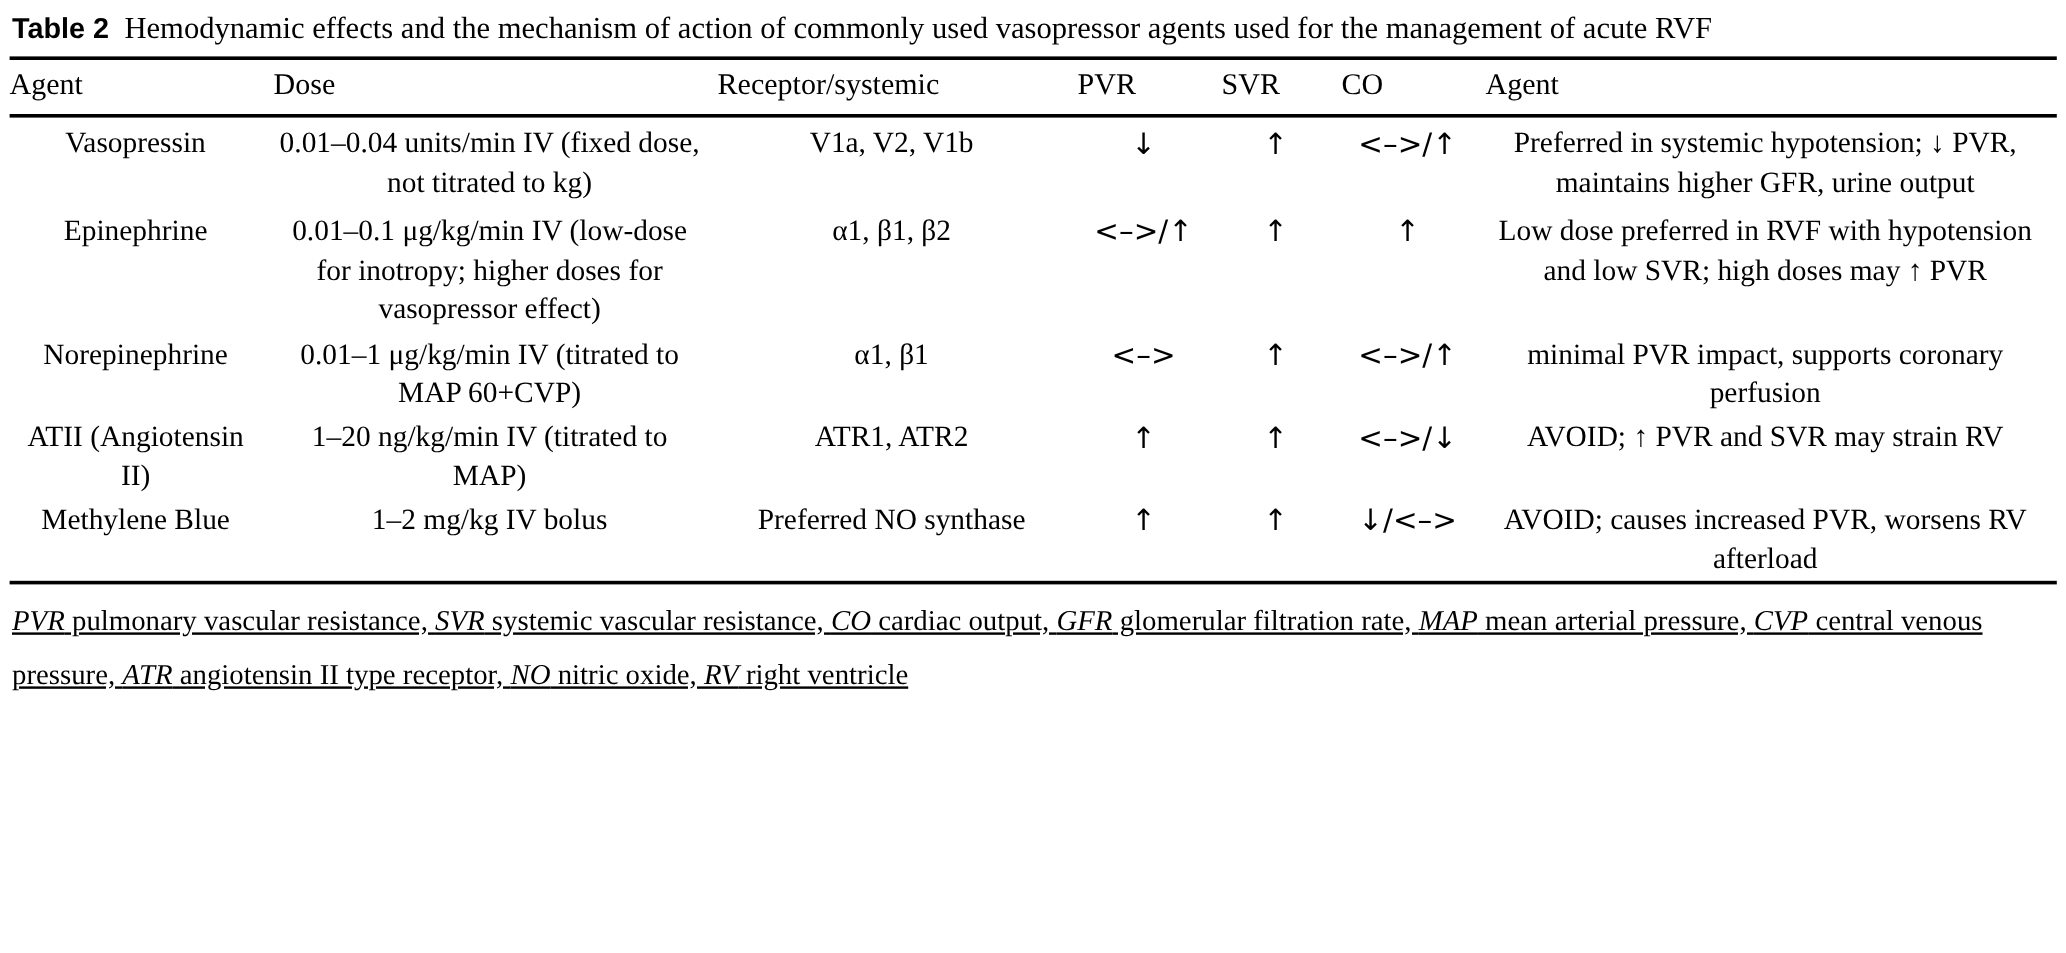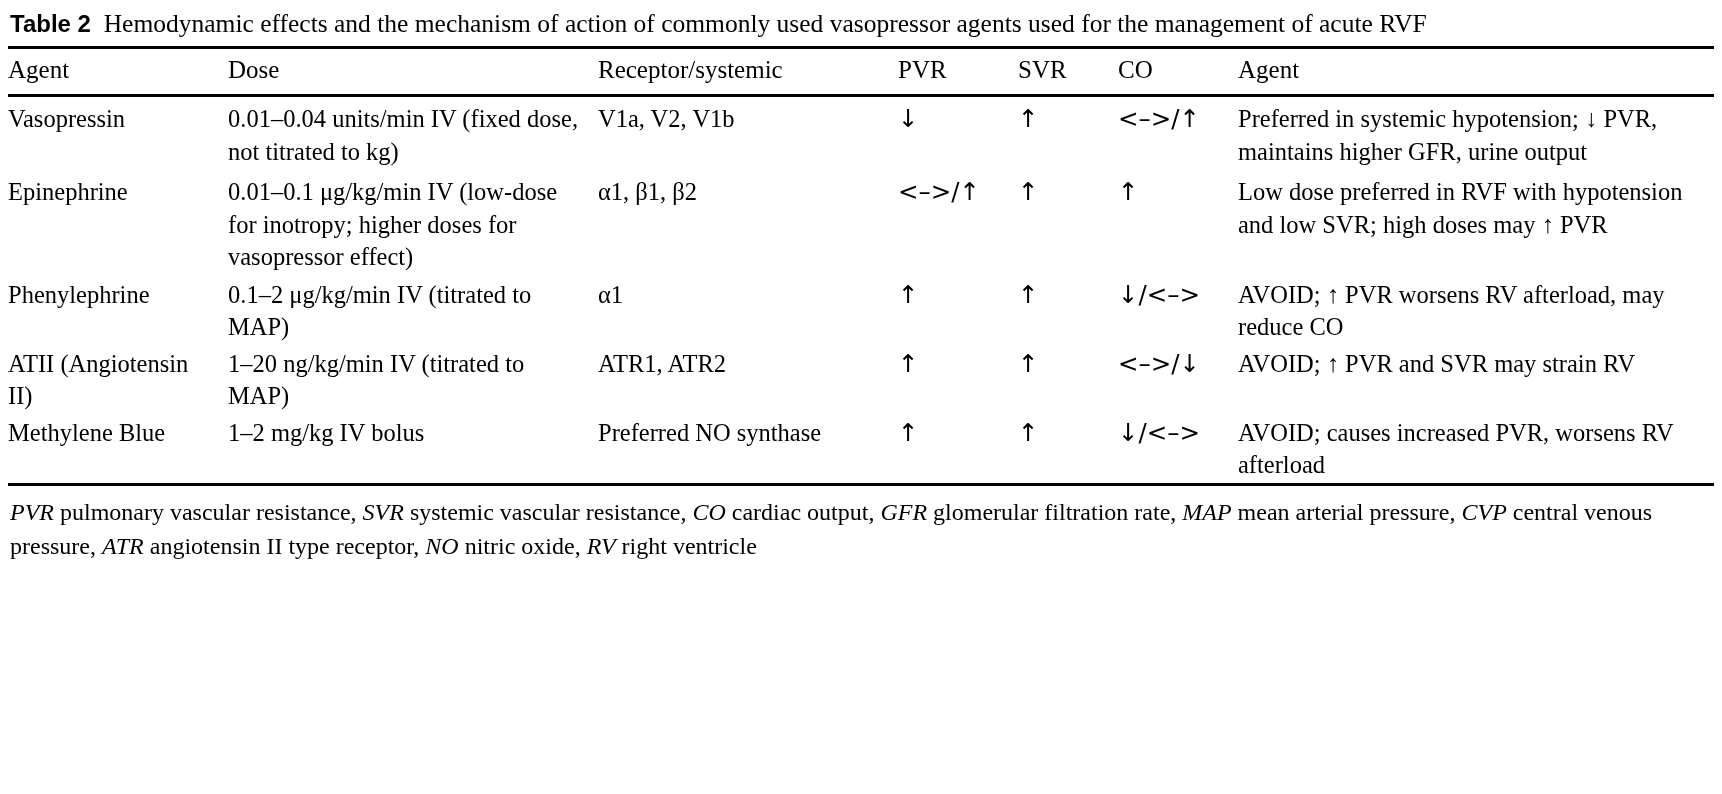--- a/index.html
+++ b/index.html
@@ -68,31 +68,32 @@
     vertical-align: top;
     line-height: 30px;
   }
   table.tbl td {
     text-align: left;
     vertical-align: top;
     padding: 5px 10px 5px 0;
     line-height: 32.5px;
     font-size: 24.5px;
   }
-  table.tbl tr.row td { padding-top: 6px; padding-bottom: 2px; }
+  table.tbl tr.row td { padding-top: 6px; padding-bottom: 2px; text-align: center; }
   table.tbl tr.row.tight td { padding-top: 3px; padding-bottom: 1px; }
 
   .arrow { font-family: "DejaVu Sans", sans-serif; font-size: 23px; }
   .nowrap { white-space: nowrap; }
 
   
   .footnote {
     font-size: 24px;
-    line-height: 34px;
+    line-height: 45px;
     padding: 9px 2px 0 2px;
+    text-decoration: underline;
   }
   .footnote i { font-style: italic; }
 </style>
 </head>
 <body>
 
 <div class="page">
 
   <div class="caption">
     <span class="cap-label">Table 2</span><span class="cap-text">&nbsp; </span><span class="cap-text">Hemodynamic effects and the mechanism of action of commonly used vasopressor agents used for the management of acute RVF</span>
@@ -148,27 +149,27 @@
       <tr class="row">
         <td>Epinephrine</td>
         <td>0.01–0.1 μg/kg/min IV (low-dose for inotropy; higher doses for vasopressor effect)</td>
         <td>α1, β1, β2</td>
         <td class="arrow nowrap">&lt;–&gt;/↑</td>
         <td class="arrow">↑</td>
         <td class="arrow nowrap">↑</td>
         <td>Low dose preferred in RVF with hypotension and low SVR; high doses may ↑ PVR</td>
       </tr>
       <tr class="row tight">
-        <td>Phenylephrine</td>
-        <td>0.1–2 μg/kg/min IV (titrated to MAP)</td>
-        <td>α1</td>
+        <td>Norepinephrine</td>
+        <td>0.01–1 μg/kg/min IV (titrated to MAP 60+CVP)</td>
+        <td>α1, β1</td>
+        <td class="arrow nowrap">&lt;–&gt;</td>
         <td class="arrow">↑</td>
-        <td class="arrow">↑</td>
-        <td class="arrow nowrap">↓/&lt;–&gt;</td>
-        <td>AVOID; ↑ PVR worsens RV afterload, may reduce CO</td>
+        <td class="arrow nowrap">&lt;–&gt;/↑</td>
+        <td>minimal PVR impact, supports coronary perfusion</td>
       </tr>
       <tr class="row tight">
         <td>ATII (Angiotensin II)</td>
         <td>1–20 ng/kg/min IV (titrated to MAP)</td>
         <td>ATR1, ATR2</td>
         <td class="arrow">↑</td>
         <td class="arrow">↑</td>
         <td class="arrow nowrap">&lt;–&gt;/↓</td>
         <td>AVOID; ↑ PVR and SVR may strain RV</td>
       </tr>

